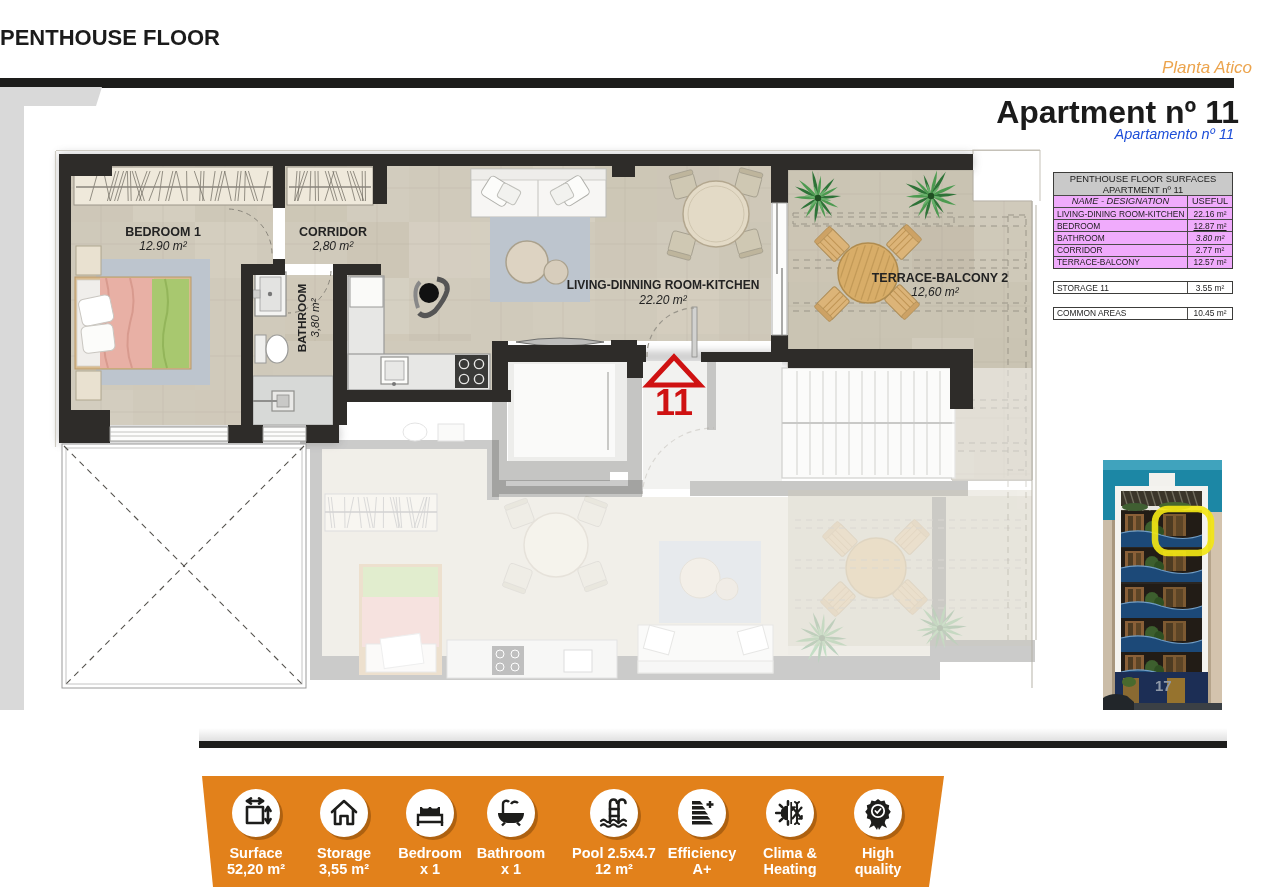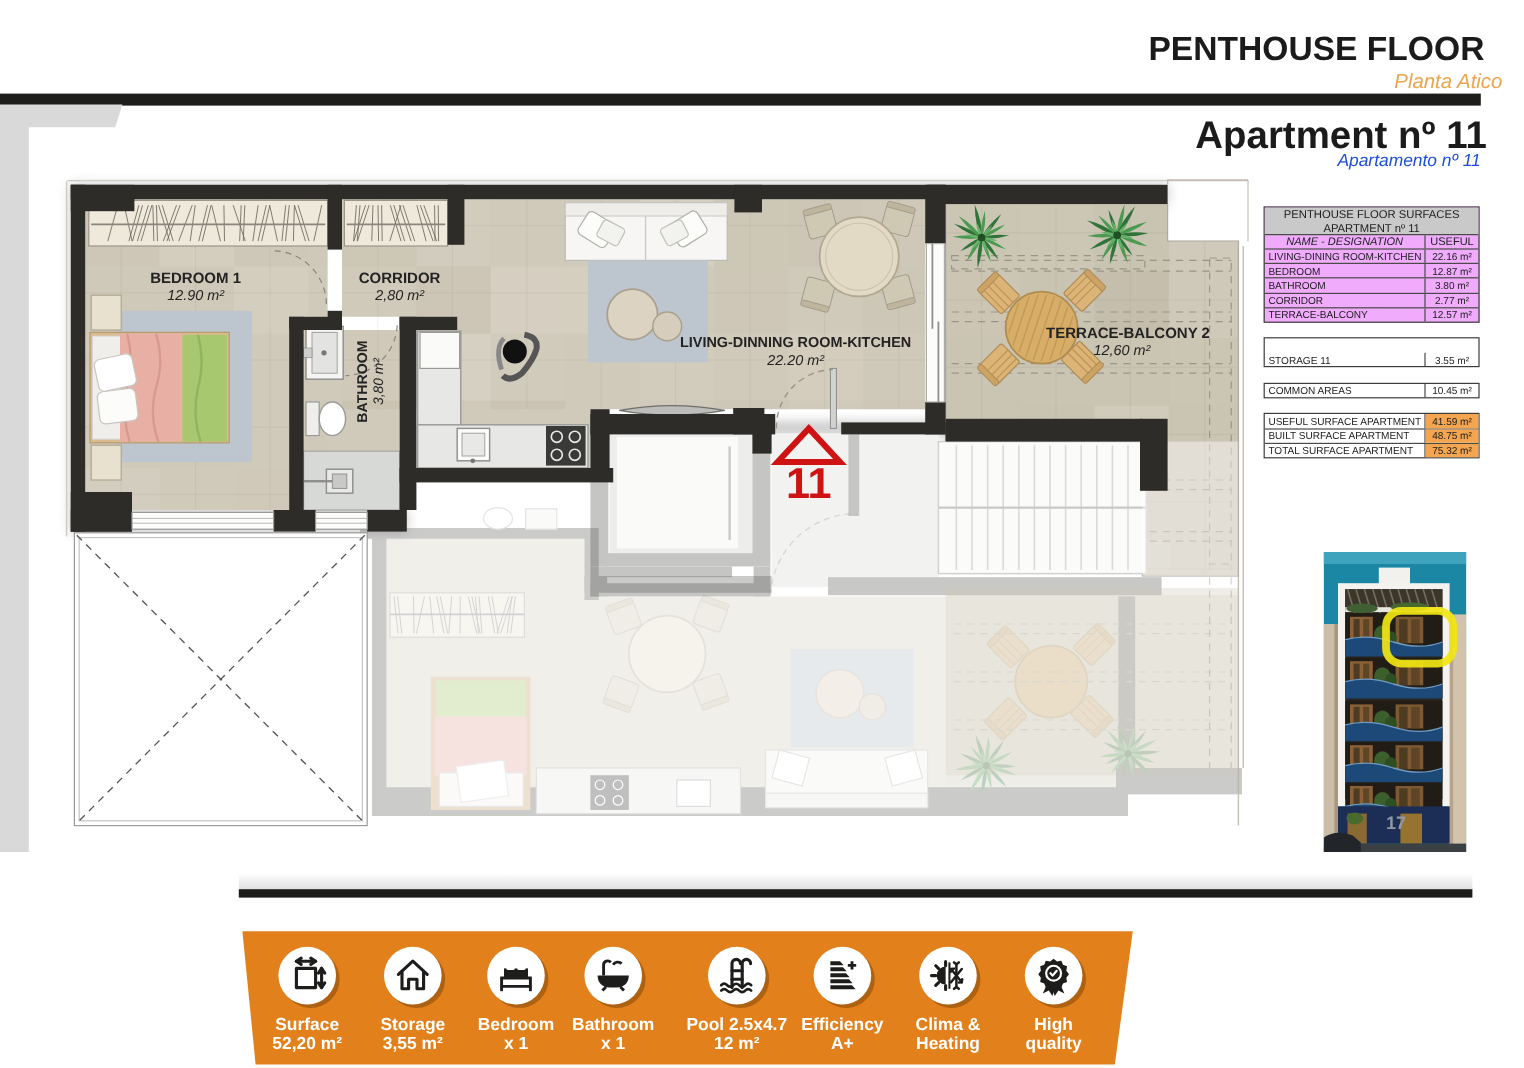--- a/index.html
+++ b/index.html
@@ -4,21 +4,21 @@
 <style>
   html,body { margin:0; padding:0; width:1270px; height:890px; background:#ffffff;
     font-family:"Liberation Sans", sans-serif; overflow:hidden; }
   .abs { position:absolute; }
 </style>
 </head>
 <body>
 
 <div class="abs" style="left:0;top:78px;width:1234px;height:10px;background:#1d1d1b;"></div>
 
-<div class="abs" style="left:0;top:25px;width:1237px;text-align:right;font-size:28px;font-weight:bold;color:#1b1b1b;letter-spacing:0px;">PENTHOUSE FLOOR</div>
+<div class="abs" style="left:0;top:25px;width:1237px;text-align:left;font-size:22px;font-weight:bold;color:#1b1b1b;letter-spacing:0px;">PENTHOUSE FLOOR</div>
 
 <div class="abs" style="left:16px;top:58px;width:1236px;text-align:right;font-size:17px;font-style:italic;color:#eca44d;">Planta Atico</div>
 
 <div class="abs" style="left:0;top:94px;width:1239px;text-align:right;font-size:32px;font-weight:bold;color:#1b1b1b;">Apartment nº 11</div>
 
 <div class="abs" style="left:0;top:126px;width:1234px;text-align:right;font-size:14.5px;font-style:italic;color:#1d4ed8;">Apartamento nº 11</div>
 
 <svg class="abs" style="left:0;top:0;" width="120" height="720" viewBox="0 0 120 720">
   <polygon points="0,87 102,87 96,106 24,106 24,710 0,710" fill="#d9d9d9"></polygon>
 </svg>
@@ -678,59 +678,45 @@
       <div style="display:flex;height:11px;font-size:9.2px;">
         <div style="flex:1;border-right:1px solid #4a4a48;text-align:center;line-height:11px;font-style:italic;">NAME - DESIGNATION</div>
         <div style="width:44px;text-align:center;line-height:11px;">USEFUL</div>
       </div>
       <div style="display:flex;height:11.2px;border-top:1px solid #4a4a48;">
         <div style="flex:1;border-right:1px solid #4a4a48;padding-left:3px;display:flex;align-items:center;">LIVING-DINING ROOM-KITCHEN</div>
         <div style="width:44px;text-align:center;display:flex;align-items:center;justify-content:center;">22.16 m²</div>
       </div>
       <div style="display:flex;height:11.2px;border-top:1px solid #4a4a48;">
         <div style="flex:1;border-right:1px solid #4a4a48;padding-left:3px;display:flex;align-items:center;">BEDROOM</div>
-        <div style="width:44px;text-align:center;display:flex;align-items:center;justify-content:center;">12.87 m²</div>
+        <div style="width:44px;text-align:center;display:flex;align-items:center;justify-content:center;text-decoration:underline;">12.87 m²</div>
       </div>
       <div style="display:flex;height:11.2px;border-top:1px solid #4a4a48;">
         <div style="flex:1;border-right:1px solid #4a4a48;padding-left:3px;display:flex;align-items:center;">BATHROOM</div>
-        <div style="width:44px;text-align:left;display:flex;align-items:center;justify-content:center;">3.80 m²</div>
+        <div style="width:44px;text-align:left;display:flex;align-items:center;justify-content:center;font-style:italic;">3.80 m²</div>
       </div>
       <div style="display:flex;height:11.2px;border-top:1px solid #4a4a48;">
         <div style="flex:1;border-right:1px solid #4a4a48;padding-left:3px;display:flex;align-items:center;">CORRIDOR</div>
         <div style="width:44px;text-align:center;display:flex;align-items:center;justify-content:center;">2.77 m²</div>
       </div>
       <div style="display:flex;height:11.2px;border-top:1px solid #4a4a48;">
         <div style="flex:1;border-right:1px solid #4a4a48;padding-left:3px;display:flex;align-items:center;">TERRACE-BALCONY</div>
         <div style="width:44px;text-align:center;display:flex;align-items:center;justify-content:center;">12.57 m²</div>
       </div>
     </div>
     <div style="border:1.5px solid #3c3c3a;background:#fff;margin-top:12px;">
-      <div style="display:flex;height:11.2px;margin-top:12px;">
+      <div style="display:flex;height:11.2px;">
         <div style="flex:1;border-right:1px solid #4a4a48;padding-left:3px;display:flex;align-items:center;">STORAGE 11</div>
         <div style="width:44px;text-align:center;display:flex;align-items:center;justify-content:center;">3.55 m²</div>
       </div>
     </div>
     <div style="border:1.5px solid #3c3c3a;background:#fff;margin-top:12.5px;">
       <div style="display:flex;height:11.2px;">
         <div style="flex:1;border-right:1px solid #4a4a48;padding-left:3px;display:flex;align-items:center;">COMMON AREAS</div>
         <div style="width:44px;text-align:right;display:flex;align-items:center;justify-content:center;">10.45 m²</div>
-      </div>
-    </div>
-    <div style="border:1.5px solid #3c3c3a;background:#fff;margin-top:12.5px;">
-      <div style="display:flex;height:11.2px;">
-        <div style="flex:1;border-right:1px solid #4a4a48;padding-left:3px;display:flex;align-items:center;">USEFUL SURFACE APARTMENT</div>
-        <div style="width:44px;text-align:center;background:#f3a64f;display:flex;align-items:center;justify-content:center;">41.59 m²</div>
-      </div>
-      <div style="display:flex;height:11.2px;border-top:1px solid #4a4a48;">
-        <div style="flex:1;border-right:1px solid #4a4a48;padding-left:3px;display:flex;align-items:center;">BUILT SURFACE APARTMENT</div>
-        <div style="width:44px;text-align:center;background:#f3a64f;display:flex;align-items:center;justify-content:center;">48.75 m²</div>
-      </div>
-      <div style="display:flex;height:11.2px;border-top:1px solid #4a4a48;">
-        <div style="flex:1;border-right:1px solid #4a4a48;padding-left:3px;display:flex;align-items:center;">TOTAL SURFACE APARTMENT</div>
-        <div style="width:44px;text-align:center;background:#f3a64f;display:flex;align-items:center;justify-content:center;">75.32 m²</div>
       </div>
     </div>
   </div>
 
 <svg class="abs" style="left:1103px;top:460px;" width="119" height="250" viewBox="0 0 119 250">
 <defs>
       <filter id="pblur">
         <feGaussianBlur stdDeviation="0.55"></feGaussianBlur>
       </filter>
     </defs>

